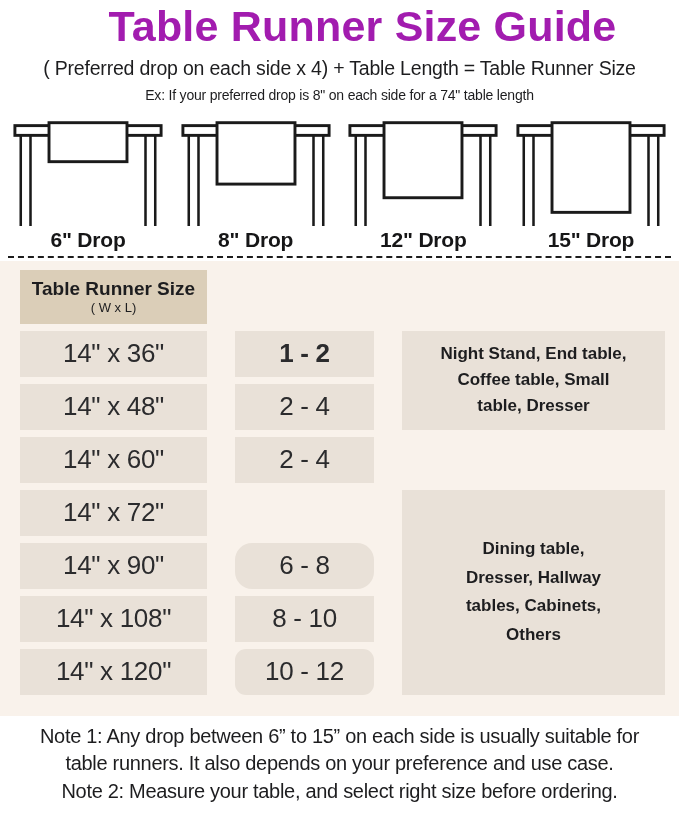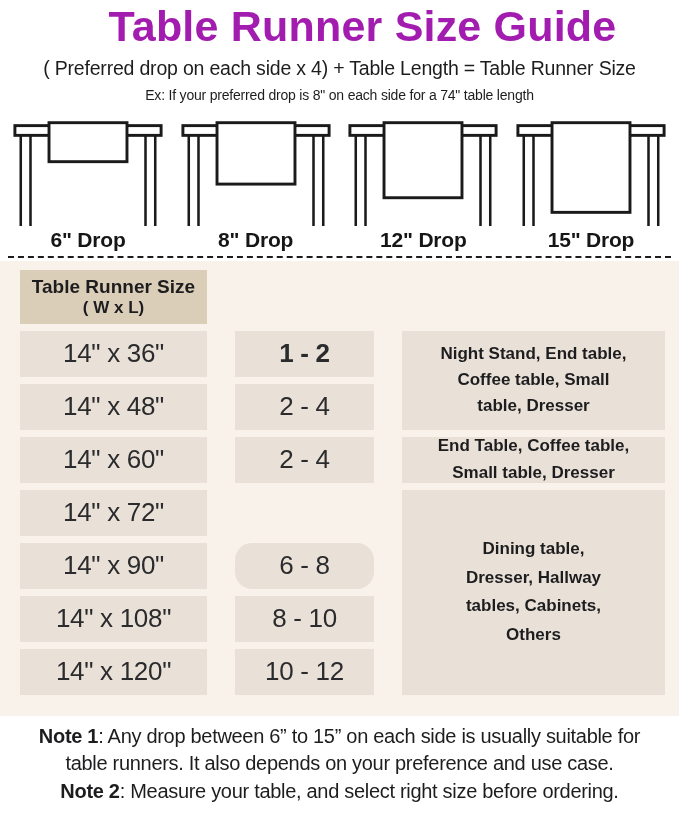--- a/index.html
+++ b/index.html
@@ -61,36 +61,36 @@
     grid-template-rows:54px repeat(7,46px);
     column-gap:28px;row-gap:7px;
   }
   .cell{
     display:flex;flex-direction:column;align-items:center;justify-content:center;
     text-align:center;
   }
   .head{background:var(--header-bg);}
   .body{background:var(--cell-bg);}
   .h1a{font-size:19px;font-weight:700;line-height:1.15;}
-  .h1b{font-size:17px;font-weight:700;line-height:1.2;}
+  .h1b{font-size:13px;font-weight:400;line-height:1.2;}
   .hseats,.htypes{font-size:20px;font-weight:700;}
   .size,.seats{font-size:26px;font-weight:400;color:#2b2b2d;letter-spacing:-0.3px;}
   .types{
     font-size:17px;font-weight:700;line-height:1.55;
     white-space:pre-line;padding:2px 6px;
   }
   .types.tall{line-height:1.68;}
 
   
   .notes{
     text-align:center;margin-top:7px;padding:0 6px;
     font-size:20px;line-height:1.37;letter-spacing:-0.3px;
   }
   .note{white-space:pre-line;}
-  .note b{font-weight:700;}
+  .note b{font-weight:400;}
 </style>
 </head>
 <body>
 
 <div class="sheet">
 
   <div class="titleblock">
     <div class="page-title">Table Runner Size Guide</div>
     <div class="formula">( Preferred drop on each side x 4) + Table Length = Table Runner Size</div>
     <div class="ex-line ex1">Ex: If your preferred drop is 8" on each side for a 74" table length</div>
@@ -148,26 +148,24 @@
         <div class="cell body size" style="grid-area: 3 / 1;">14" x 48"</div>
         <div class="cell body seats" style="grid-area: 3 / 2;">2 - 4</div>
         <div class="cell body size" style="grid-area: 4 / 1;">14" x 60"</div>
         <div class="cell body seats" style="grid-area: 4 / 2;">2 - 4</div>
         <div class="cell body size" style="grid-area: 5 / 1;">14" x 72"</div>
         <div class="cell body size" style="grid-area: 6 / 1;">14" x 90"</div>
         <div class="cell body seats" style="grid-area: 6 / 2; border-radius: 17px;">6 - 8</div>
         <div class="cell body size" style="grid-area: 7 / 1;">14" x 108"</div>
         <div class="cell body seats" style="grid-area: 7 / 2;">8 - 10</div>
         <div class="cell body size" style="grid-area: 8 / 1;">14" x 120"</div>
-        <div class="cell body seats" style="grid-area: 8 / 2;">10 - 12</div>
+        <div class="cell body seats" style="grid-area: 8 / 2; border-radius: 11px;">10 - 12</div>
         <div class="cell body types" style="grid-area: 2 / 3 / span 2;">Night Stand, End table,
 Coffee table, Small
 table, Dresser</div>
-        <div class="cell body types" style="grid-area: 4 / 3 / span 1;">End Table, Coffee table,
-Small table, Dresser</div>
         <div class="cell body types tall" style="grid-area: 5 / 3 / span 4;">Dining table,
 Dresser, Hallway
 tables, Cabinets,
 Others</div>
       </div>
   </div>
 
   <div class="notes">
     <div class="note"><b>Note 1</b><span>: Any drop between 6” to 15” on each side is usually suitable for
 table runners. It also depends on your preference and use case.</span></div>

